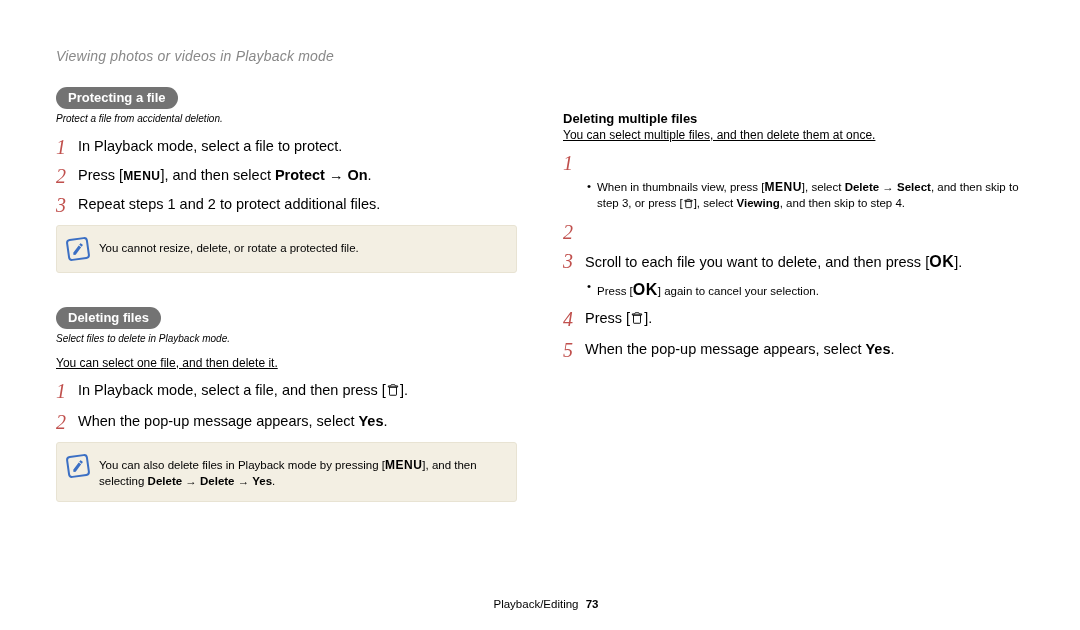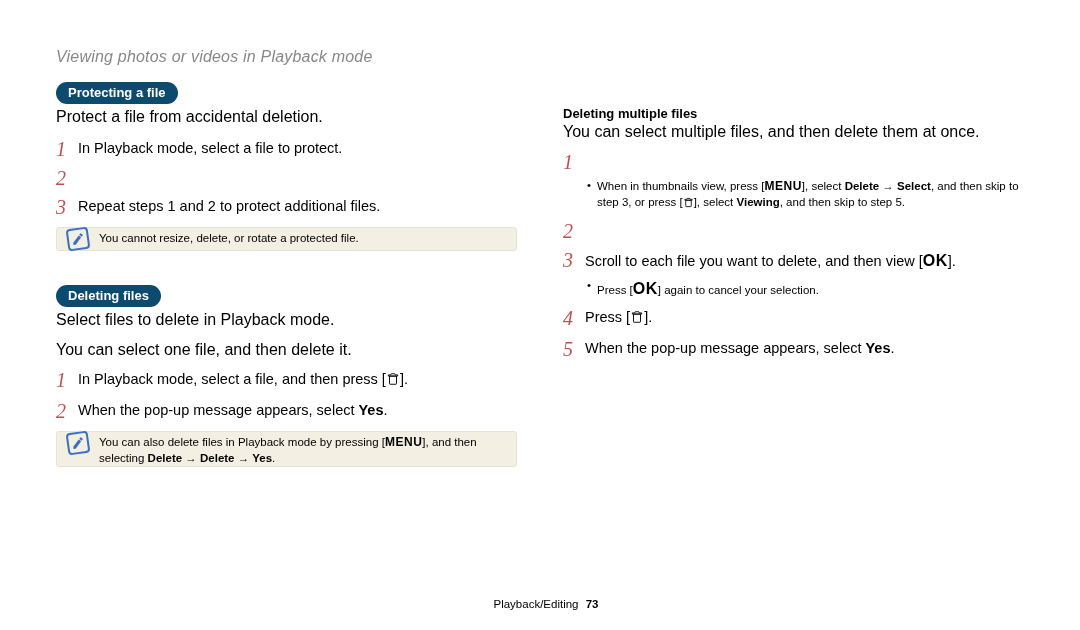--- a/index.html
+++ b/index.html
@@ -1,32 +1,32 @@
 <!DOCTYPE html>
 <html><head>
 <meta charset="utf-8">
 <style>
   * { box-sizing: border-box; margin: 0; padding: 0; }
   html, body { width: 1080px; height: 630px; background: #fff; font-family: "Myriad Pro", "Segoe UI", Arial, sans-serif; color: #000; }
   .page { width: 1080px; height: 630px; position: relative; padding: 48px 56px 30px 56px; }
-  .running-head { font-size: 16px; color: #888; font-style: italic; letter-spacing: .2px; margin-bottom: 16px; }
+  .running-head { font-size: 14px; color: #888; font-style: italic; letter-spacing: .2px; margin-bottom: 23px; }
   .cols { display: flex; gap: 46px; }
   .col { flex: 1; }
-  .pill { display: inline-block; background: #0c4a6e; color: #fff; font-weight: 700; font-size: 13px; padding: 3px 12px 4px; border-radius: 11px; margin-bottom: 4px; }
-  .intro { font-size: 16px; margin-bottom: 12px; }
+  .pill { display: inline-block; background: #737373; color: #fff; font-weight: 700; font-size: 13px; padding: 3px 12px 4px; border-radius: 11px; margin-bottom: 4px; }
+  .intro { font-size: 10px; margin-bottom: 12px; font-style: italic; }
   .subhead { font-weight: 700; font-size: 13px; margin-bottom: 2px; margin-top: 24px; }
-  .subintro { font-size: 16px; margin-bottom: 10px; }
+  .subintro { font-size: 12px; margin-bottom: 10px; text-decoration: underline; }
   .steps { list-style: none; counter-reset: step; }
   .steps > li { display: flex; align-items: flex-start; margin-bottom: 8px; }
   .stepnum { font-family: Georgia, "Times New Roman", serif; font-style: italic; font-size: 20px; color: #c0504d; width: 22px; flex-shrink: 0; line-height: 1; padding-top: 1px; }
   .stepbody { font-size: 14.5px; line-height: 1.35; padding-top: 1px; }
   .stepsub { list-style: none; margin-left: 22px; margin-top: -2px; margin-bottom: 8px; }
   .stepsub li { font-size: 11.5px; line-height: 1.35; position: relative; padding-left: 12px; }
   .stepsub li::before { content: "•"; position: absolute; left: 2px; top: 0; }
-  .notebox { display: flex; align-items: flex-start; background: #f3efe3; border: 1px solid #e8e3d3; border-radius: 3px; padding: 0 10px; margin-top: 10px; margin-bottom: 16px; }
+  .notebox { display: flex; align-items: flex-start; background: #f3efe3; border: 1px solid #e8e3d3; border-radius: 3px; padding: 12px 10px; margin-top: 10px; margin-bottom: 16px; }
   .noteicon { width: 22px; height: 22px; border: 2px solid #3b6fc4; border-radius: 4px; display: flex; align-items: center; justify-content: center; margin-right: 10px; flex-shrink: 0; transform: rotate(-8deg); }
   .noteicon svg { width: 14px; height: 14px; }
   .notetext { font-size: 11.5px; line-height: 1.4; padding-top: 2px; }
   .icon-box { display: inline-block; vertical-align: -2px; }
   .menu-label { font-weight: 900; font-size: 12px; font-family: Arial, sans-serif; letter-spacing: .5px; }
   .ok-label { font-weight: 900; font-size: 16px; font-family: Arial, sans-serif; letter-spacing: .5px; }
   .footer { position: absolute; bottom: 20px; left: 12px; right: 0; text-align: center; font-size: 11.5px; }
   .footer .sec { }
   .footer .pg { font-weight: 700; margin-left: 4px; }
   b { font-weight: 700; }
@@ -45,20 +45,23 @@
       <div class="pill">Protecting a file</div>
       <div class="intro">Protect a file from accidental deletion.</div>
 
       <ol class="steps">
         <li>
           <span class="stepnum">1</span>
           <span class="stepbody">In Playback mode, select a file to protect.</span>
         </li>
         <li>
           <span class="stepnum">2</span>
+          <span class="stepbody">
+            <span>Press [</span><span class="menu-label">MENU</span><span>], and then select </span><b>Protect → On</b>.
+          </span>
         </li>
         <li>
           <span class="stepnum">3</span>
           <span class="stepbody">Repeat steps 1 and 2 to protect additional files.</span>
         </li>
       </ol>
 
       <div class="notebox">
         <span class="noteicon">
           <svg viewBox="0 0 24 24">
@@ -112,32 +115,32 @@
 
       <ol class="steps">
         <li>
           <span class="stepnum">1</span>
         </li>
       </ol>
       <ul class="stepsub">
         <li>
           <span>When in thumbnails view, press [</span><span class="menu-label">MENU</span><span>], select </span><b>Delete → Select</b><span>, and then skip to step 3, or press [</span><span class="icon-box"><svg width="11" height="11" viewBox="0 0 24 24">
                 <path d="M6 7h12v13a1 1 0 0 1-1 1H7a1 1 0 0 1-1-1V7zm3-4h6l1 2h4v2H4V5h4l1-2z" fill="none" stroke="#000" stroke-width="1.8"></path>
-              </svg></span><span>], select </span><b>Viewing</b><span>, and then skip to step 5.</span>
+              </svg></span><span>], select </span><b>Viewing</b><span>, and then skip to step 4.</span>
         </li>
       </ul>
 
       <ol class="steps">
         <li>
           <span class="stepnum">2</span>
         </li>
         <li>
           <span class="stepnum">3</span>
           <span class="stepbody">
-            <span>Scroll to each file you want to delete, and then view [</span><span class="ok-label">OK</span><span>].</span>
+            <span>Scroll to each file you want to delete, and then press [</span><span class="ok-label">OK</span><span>].</span>
           </span>
         </li>
       </ol>
       <ul class="stepsub">
         <li>
           <span>Press [</span><span class="ok-label">OK</span><span>] again to cancel your selection.</span>
         </li>
       </ul>
 
       <ol class="steps">

